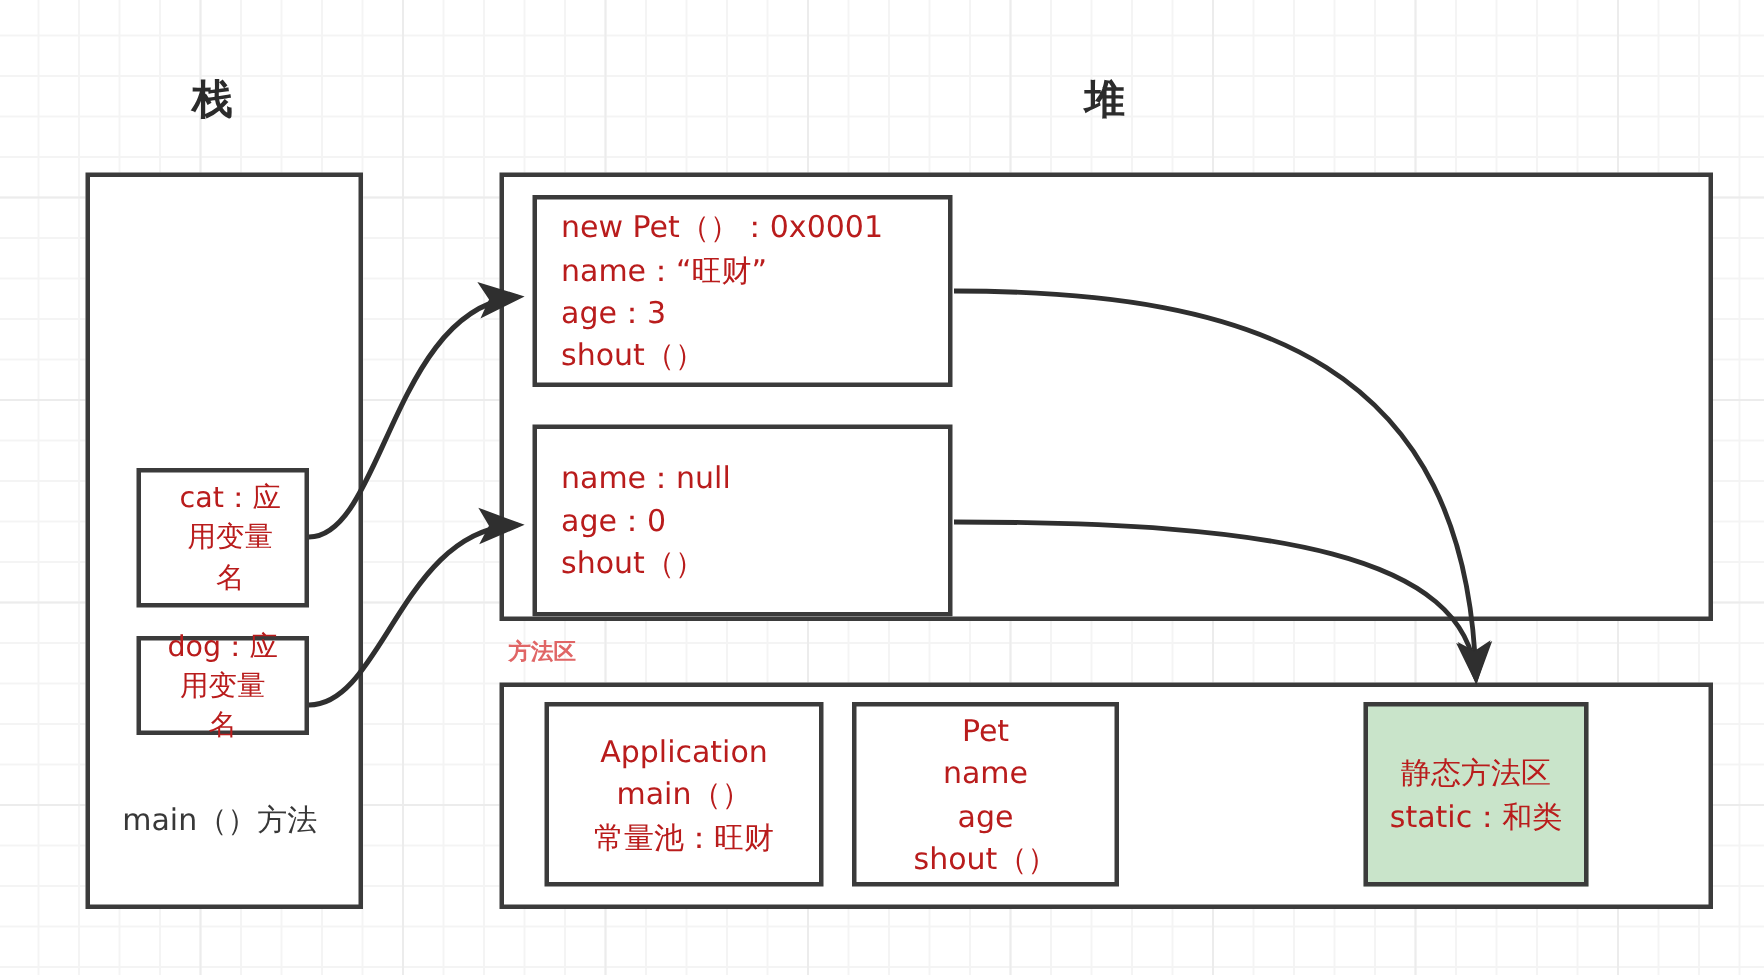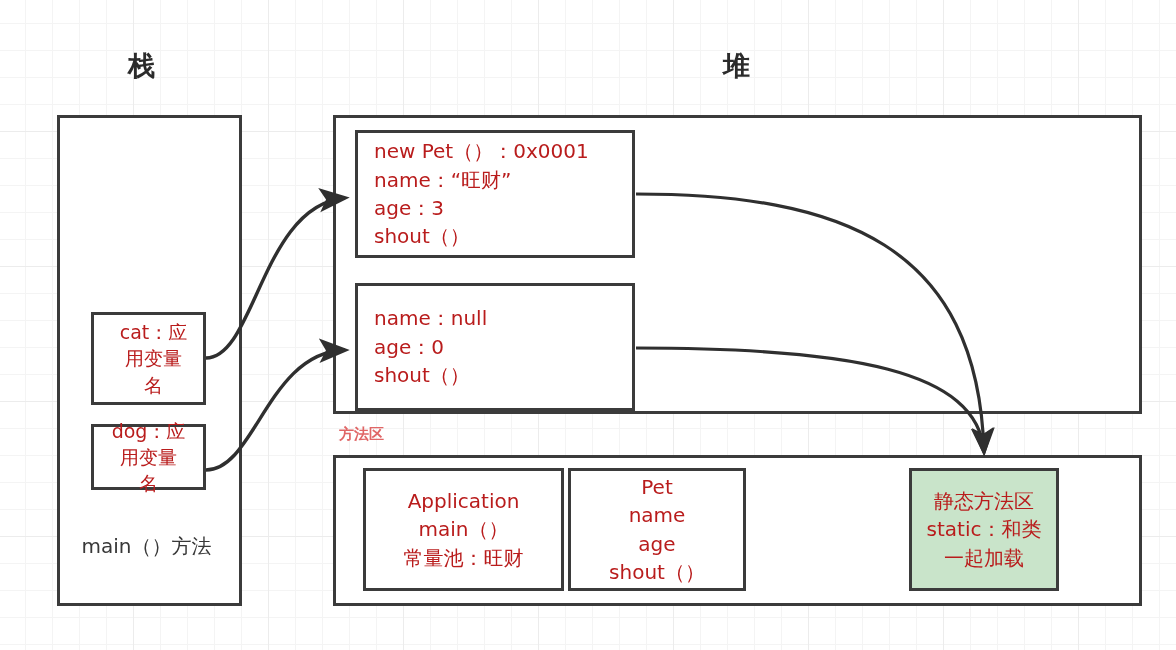--- a/index.html
+++ b/index.html
@@ -139,42 +139,41 @@
   <div class="inner left-txt" style="left:355px; top:283px; width:280px; height:128px;">
     <div class="lines">
       <div class="ln">name：null</div>
       <div class="ln">age：0</div>
       <div class="ln">shout（）</div>
     </div>
   </div>
 
   <div class="box" style="left:333px; top:455px; width:809px; height:151px;"></div>
 
-  <div class="inner ctr-txt" style="left:363px; top:468px; width:201px; height:123px;">
+  <div class="inner ctr-txt" style="left:363px; top:468px; width:186px; height:123px;">
     <div class="lines">
       <div class="ln">Application</div>
       <div class="ln">main（）</div>
       <div class="ln">常量池：旺财</div>
     </div>
   </div>
 
   <div class="inner ctr-txt" style="left:568px; top:468px; width:178px; height:123px;">
     <div class="lines">
       <div class="ln">Pet</div>
       <div class="ln">name</div>
       <div class="ln">age</div>
       <div class="ln">shout（）</div>
     </div>
   </div>
 
   <div class="inner ctr-txt green" style="left:909px; top:468px; width:150px; height:123px;">
     <div class="lines">
       <div class="ln">静态方法区</div>
       <div class="ln">static：和类</div>
-      <div class="ln">一起加载</div>
     </div>
   </div>
 
   <svg class="overlay" viewBox="0 0 1176 650">
     <defs>
       <marker id="ah" markerWidth="10" markerHeight="10" refX="7.6" refY="4" orient="auto" markerUnits="strokeWidth">
         <path d="M0,0.4 L9,4 L0,7.6 L2,4 Z" fill="#2f2f2f"></path>
       </marker>
     </defs>
 

